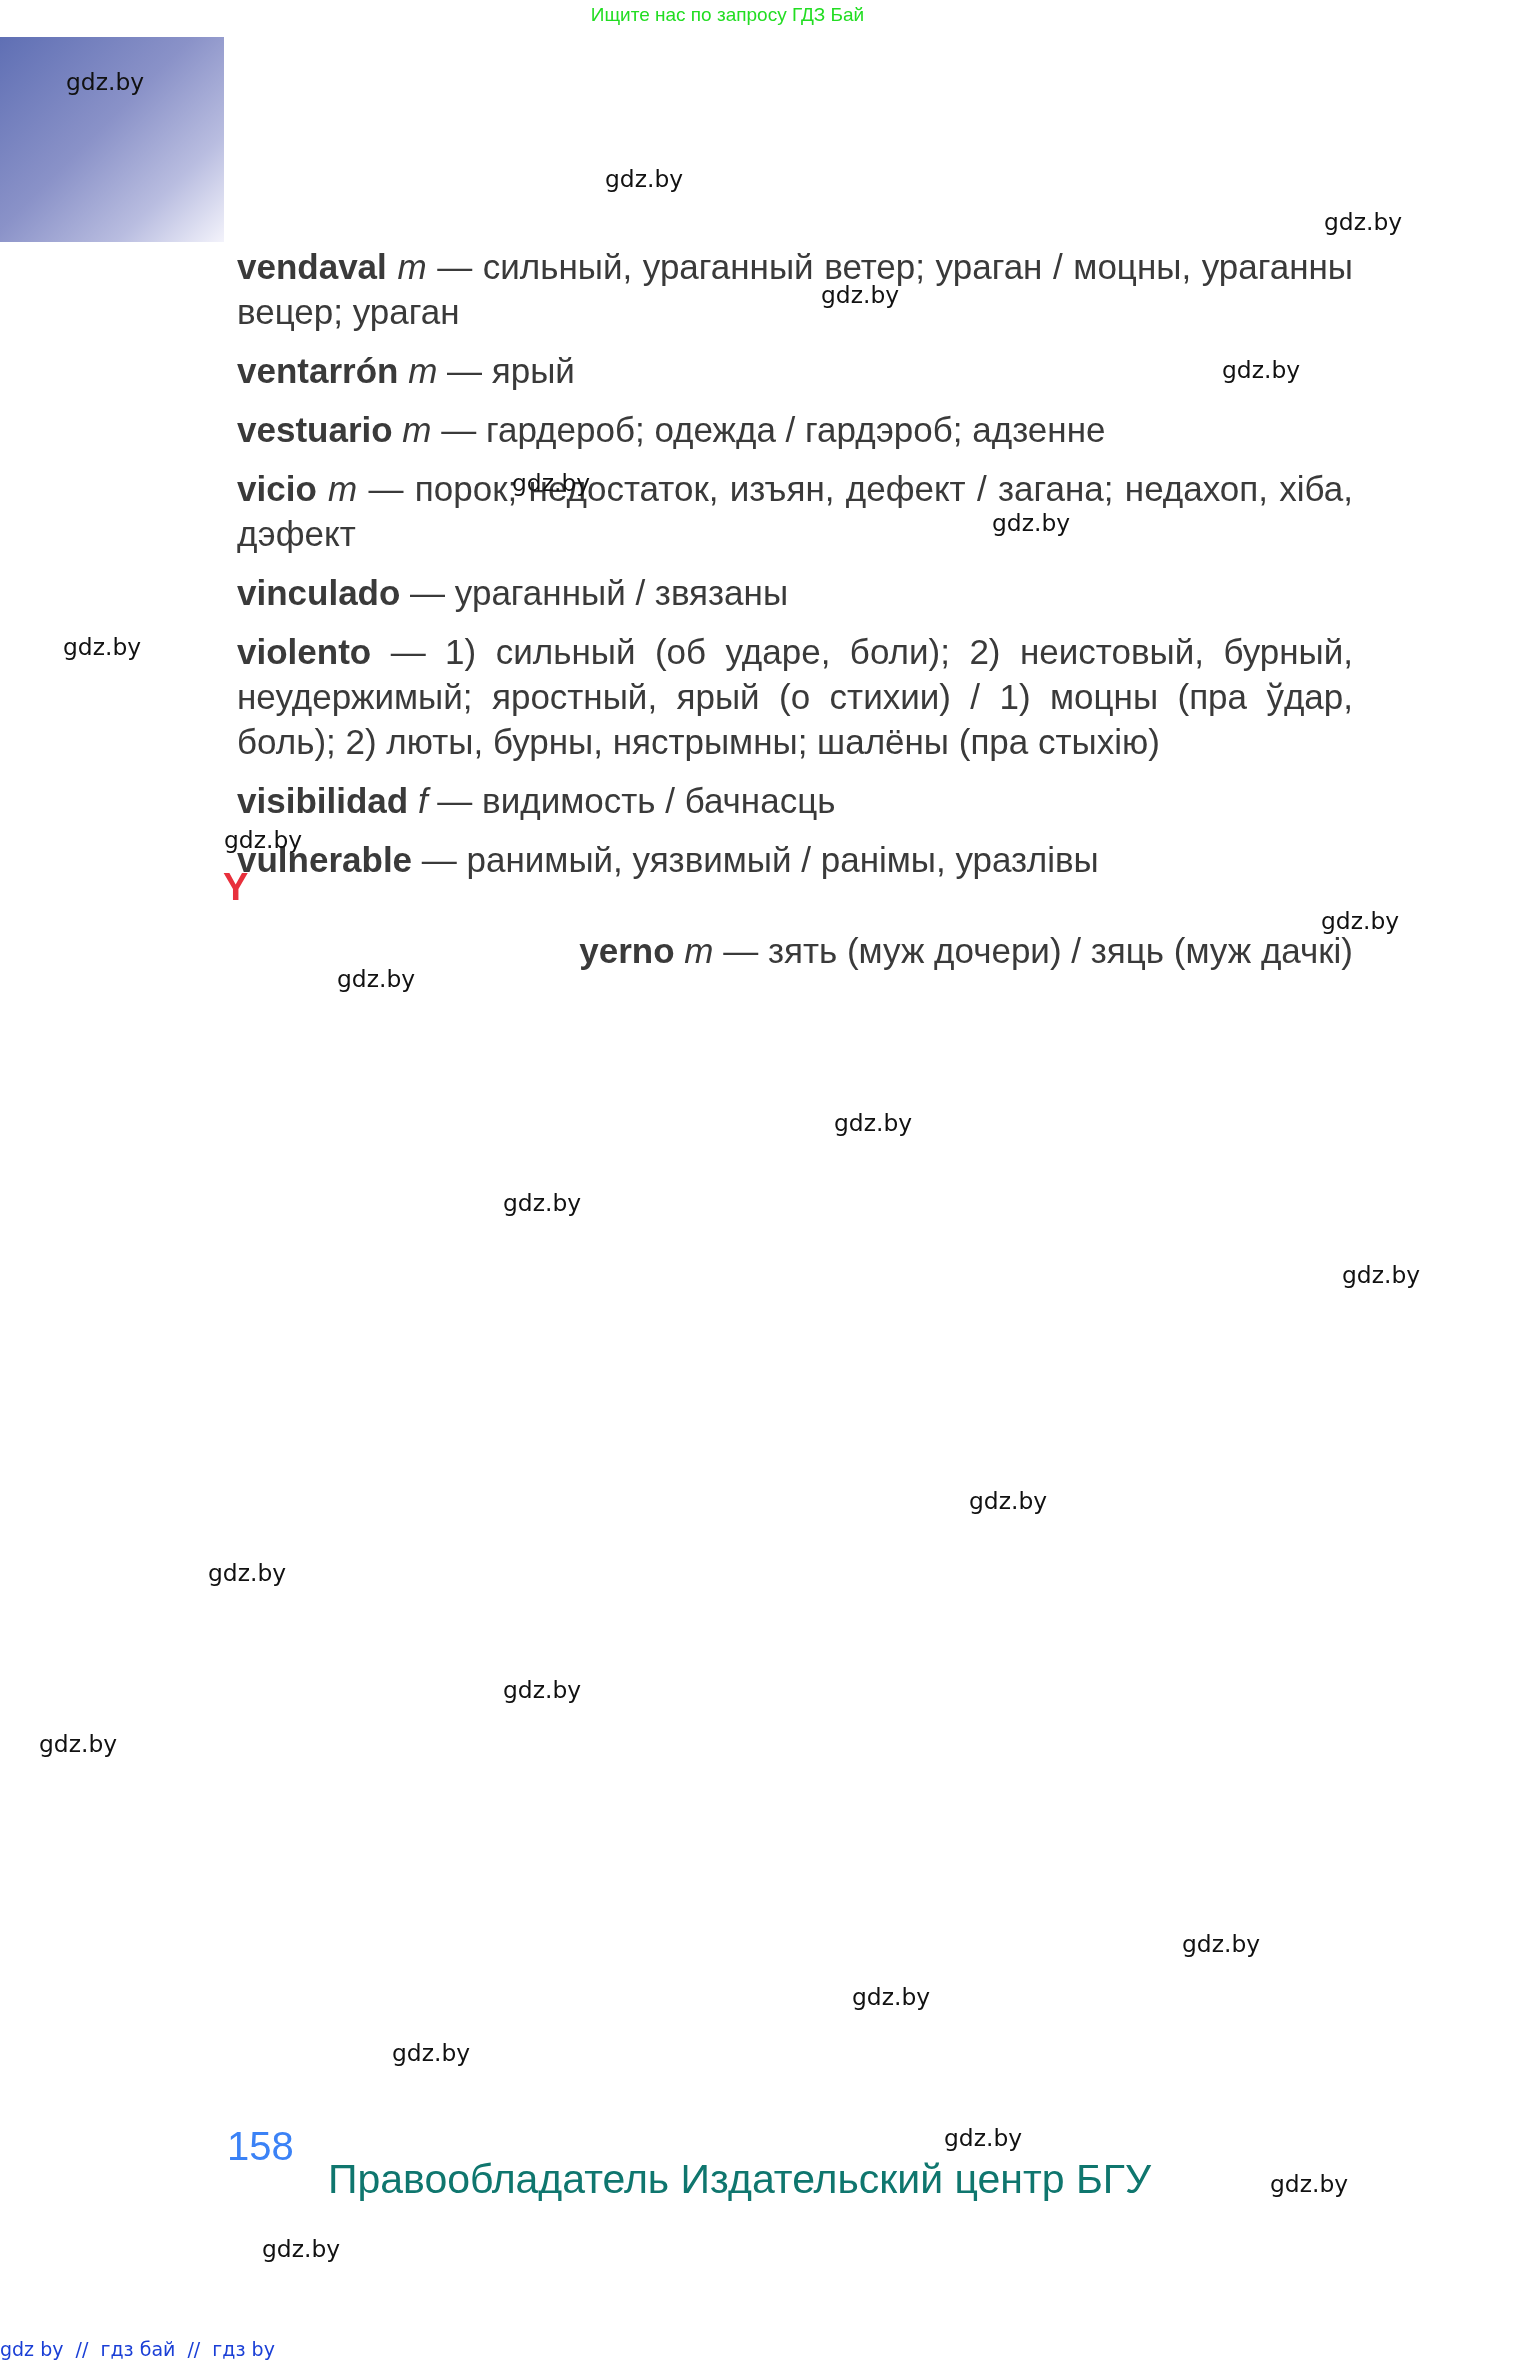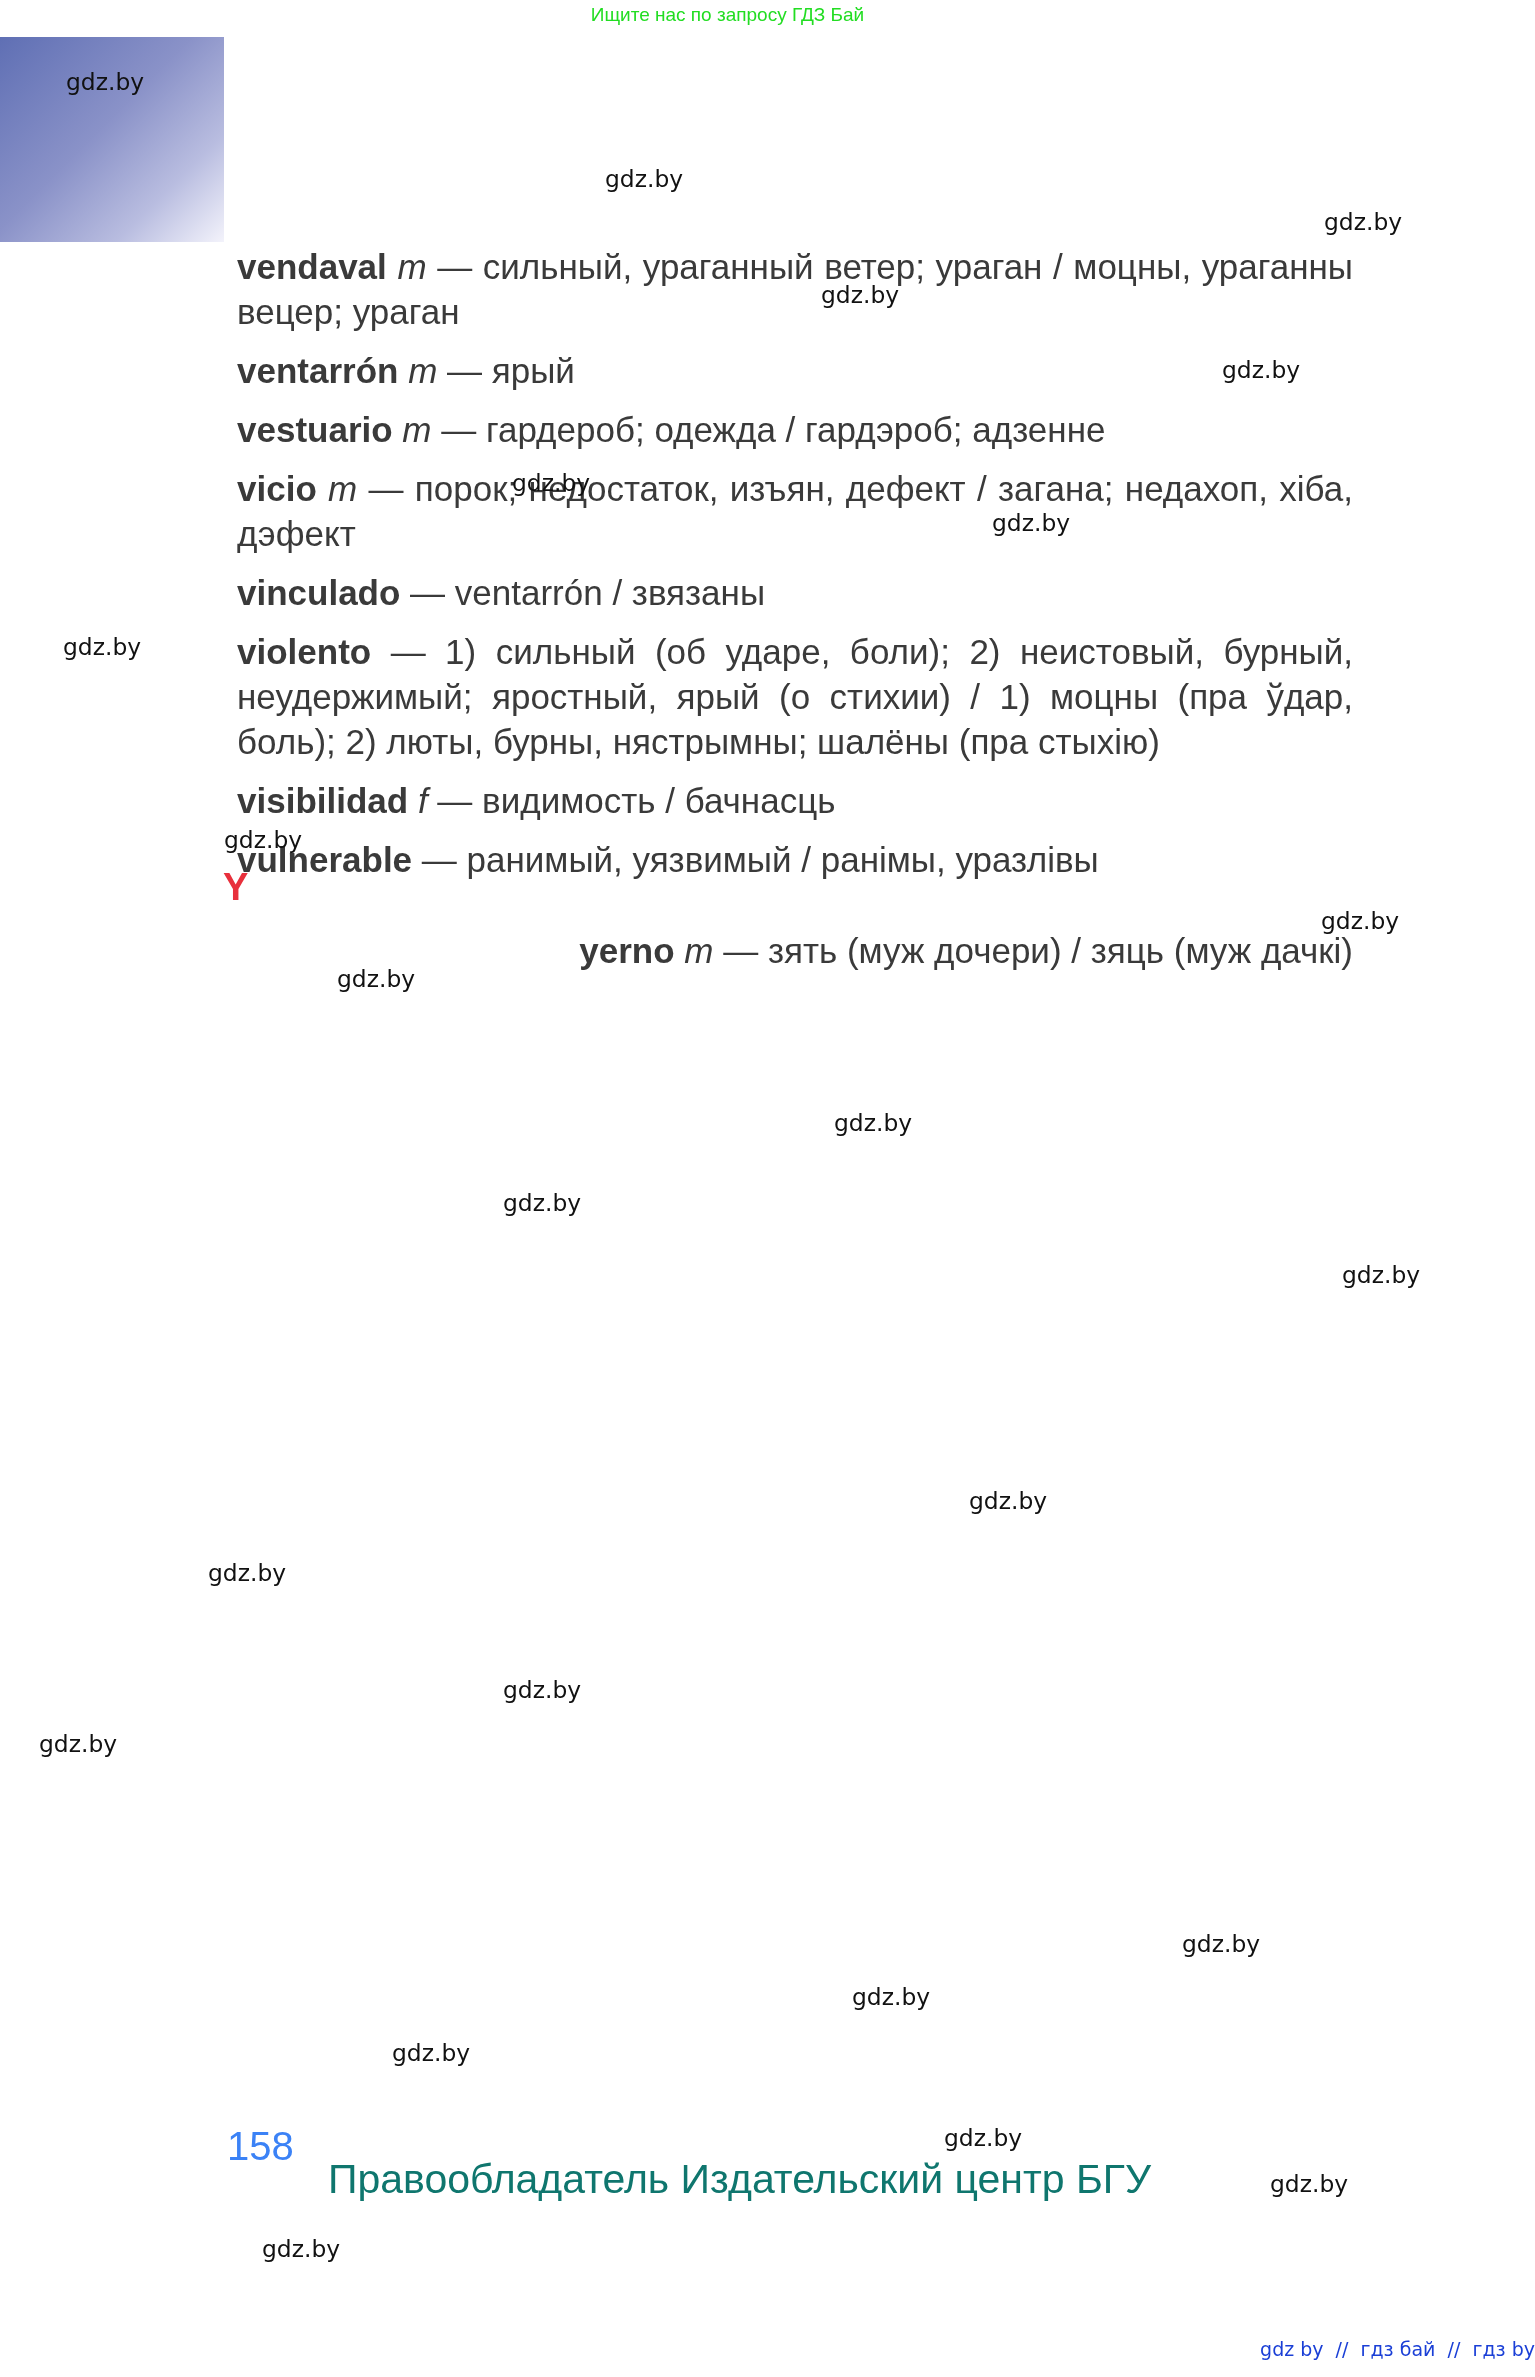--- a/index.html
+++ b/index.html
@@ -38,38 +38,38 @@
   }
   .page-number {
     position: absolute; left: 227px; top: 2124px;
     font-family: Liberation Sans, sans-serif; font-size: 40px; color: #3b82f6;
   }
   .copyright {
     position: absolute; left: 328px; top: 2156px;
     font-size: 41px; color: #0f766e; white-space: nowrap;
   }
   .footer-links {
-    position: absolute; left: 0; top: 2338px; width: 1535px; text-align: right;
+    position: absolute; left: 0; top: 2338px; width: 1535px; text-align: left;
     font-family: "DejaVu Sans", sans-serif; font-size: 19px; color: #1a3fd6;
     white-space: pre;
   }
 </style>
 </head>
 <body>
 
 <div class="top-banner">Ищите нас по запросу ГДЗ Бай</div>
 
 <div class="corner-block"></div>
 
 <div class="entries">
   <p class="entry"><span class="hw">vendaval</span> <span class="gram">m</span><span> — </span><span>сильный, ураганный ветер; ураган / моцны, ураганны вецер; ураган</span></p>
   <p class="entry"><span class="hw">ventarrón</span> <span class="gram">m</span><span> — </span><span>ярый</span></p>
   <p class="entry"><span class="hw">vestuario</span> <span class="gram">m</span><span> — </span><span>гардероб; одежда / гардэроб; адзенне</span></p>
   <p class="entry"><span class="hw">vicio</span> <span class="gram">m</span><span>  — </span><span>порок; недостаток, изъян, дефект / загана; недахоп, хіба, дэфект</span></p>
-  <p class="entry"><span class="hw">vinculado</span><span> — </span><span>ventarrón / звязаны</span></p>
+  <p class="entry"><span class="hw">vinculado</span><span> — </span><span>ураганный / звязаны</span></p>
   <p class="entry"><span class="hw">violento</span><span> — </span><span>1) сильный (об ударе, боли); 2) неистовый, бурный, неудержимый; яростный, ярый (о стихии) / 1) моцны (пра ўдар, боль); 2) люты, бурны, нястрымны; шалёны (пра стыхію)</span></p>
   <p class="entry"><span class="hw">visibilidad</span> <span class="gram">f</span><span> — </span><span>видимость / бачнасць</span></p>
   <p class="entry"><span class="hw">vulnerable</span><span> — </span><span>ранимый, уязвимый / ранімы, уразлівы</span></p>
 </div>
 
 <div class="letter-head">Y</div>
 
 <div class="entries-y">
   <p class="entry"><span class="hw">yerno</span> <span class="gram">m</span><span> — </span><span>зять (муж дочери) / зяць (муж дачкі)</span></p>
 </div>

